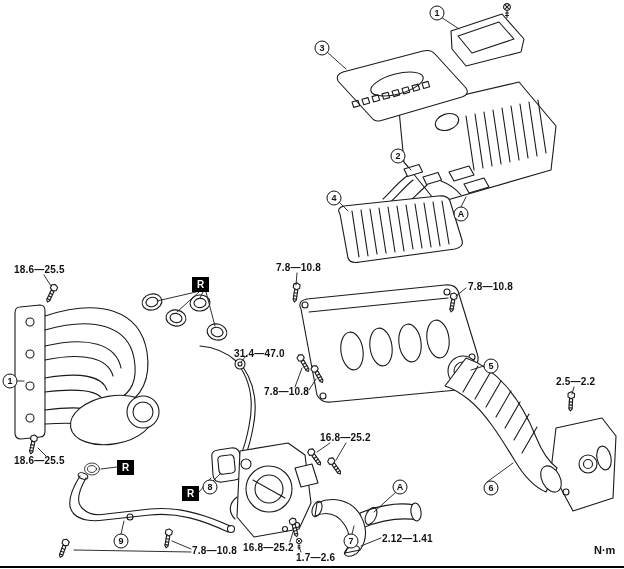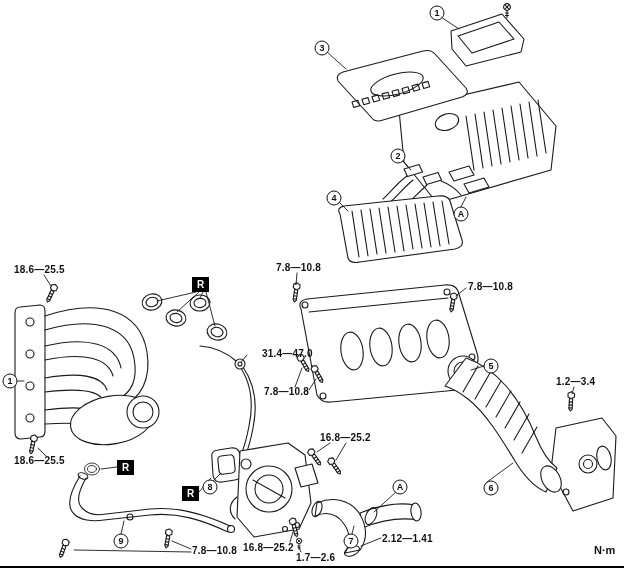--- a/index.html
+++ b/index.html
@@ -268,23 +268,23 @@
   <div class="callout" style="left:351px;top:541px">7</div>
   <div class="callout" style="left:121px;top:541px">9</div>
 
   <div class="rbox" style="left:192px;top:277px">R</div>
   <div class="rbox" style="left:117px;top:460px">R</div>
   <div class="rbox" style="left:182px;top:486px">R</div>
 
   <div class="torque" style="left:14px;top:264px">18.6—25.5</div>
   <div class="torque" style="left:276px;top:262px">7.8—10.8</div>
   <div class="torque" style="left:468px;top:281px">7.8—10.8</div>
-  <div class="torque" style="left:262px;top:348px">31.4—47.0</div>
+  <div class="torque" style="left:234px;top:348px">31.4—47.0</div>
   <div class="torque" style="left:264px;top:386px">7.8—10.8</div>
-  <div class="torque" style="left:556px;top:376px">1.2—3.4</div>
+  <div class="torque" style="left:556px;top:376px">2.5—2.2</div>
   <div class="torque" style="left:14px;top:455px">18.6—25.5</div>
   <div class="torque" style="left:320px;top:432px">16.8—25.2</div>
   <div class="torque" style="left:243px;top:542px">16.8—25.2</div>
   <div class="torque" style="left:382px;top:533px">2.12—1.41</div>
   <div class="torque" style="left:296px;top:552px">1.7—2.6</div>
   <div class="torque" style="left:192px;top:545px">7.8—10.8</div>
 
   <div class="unit" style="left:578px;top:544px">N·m</div>
 
   <div class="bottom-rule"></div>

